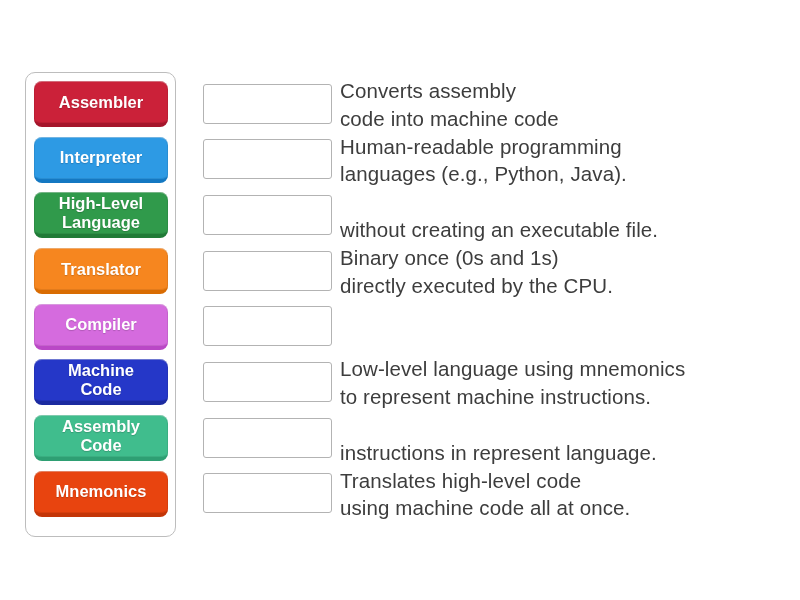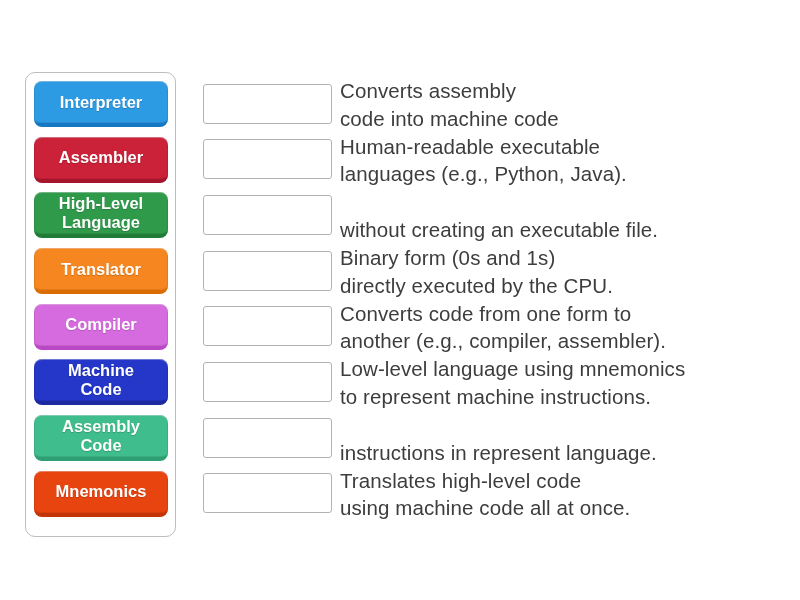--- a/index.html
+++ b/index.html
@@ -73,26 +73,26 @@
     letter-spacing: 0.1px;
     white-space: nowrap;
   }
 </style>
 </head>
 <body>
 
 <div class="stage">
 
   <div class="keywords-panel" id="keywords-panel">
+    <div class="tile" style="--c: #cb2139; --d: #a5152b;">
+      <span class="tile-label">Assembler</span>
+    </div>
+
     <div class="tile" style="--c: #2d9ae4; --d: #1478c2;">
       <span class="tile-label">Interpreter</span>
-    </div>
-
-    <div class="tile" style="--c: #cb2139; --d: #a5152b;">
-      <span class="tile-label">Assembler</span>
     </div>
 
     <div class="tile" style="--c: #309a4b; --d: #207b37;">
       <span class="tile-label">High-Level
 Language</span>
     </div>
 
     <div class="tile" style="--c: #f6861f; --d: #d96c02;">
       <span class="tile-label">Translator</span>
     </div>
@@ -117,36 +117,35 @@
   </div>
 
   <div class="definitions" id="definitions-column">
     <div class="def-row">
       <div class="answer-slot"></div>
       <div class="def-text"><span>Converts assembly</span><br><span>code into machine code</span></div>
     </div>
 
     <div class="def-row">
       <div class="answer-slot"></div>
-      <div class="def-text"><span>Human-readable executable</span><br><span>languages (e.g., Python, Java).</span></div>
+      <div class="def-text"><span>Human-readable programming</span><br><span>languages (e.g., Python, Java).</span></div>
     </div>
 
     <div class="def-row">
       <div class="answer-slot"></div>
       <div class="def-text"><br><span>without creating an executable file.</span></div>
     </div>
 
     <div class="def-row">
       <div class="answer-slot"></div>
-      <div class="def-text"><span>Binary form (0s and 1s)</span><br><span>directly executed by the CPU.</span></div>
+      <div class="def-text"><span>Binary once (0s and 1s)</span><br><span>directly executed by the CPU.</span></div>
     </div>
 
     <div class="def-row">
       <div class="answer-slot"></div>
-      <div class="def-text"><span>Converts code from one form to</span><br><span>another (e.g., compiler, assembler).</span></div>
     </div>
 
     <div class="def-row">
       <div class="answer-slot"></div>
       <div class="def-text"><span>Low-level language using mnemonics</span><br><span>to represent machine instructions.</span></div>
     </div>
 
     <div class="def-row">
       <div class="answer-slot"></div>
       <div class="def-text"><br><span>instructions in represent language.</span></div>

